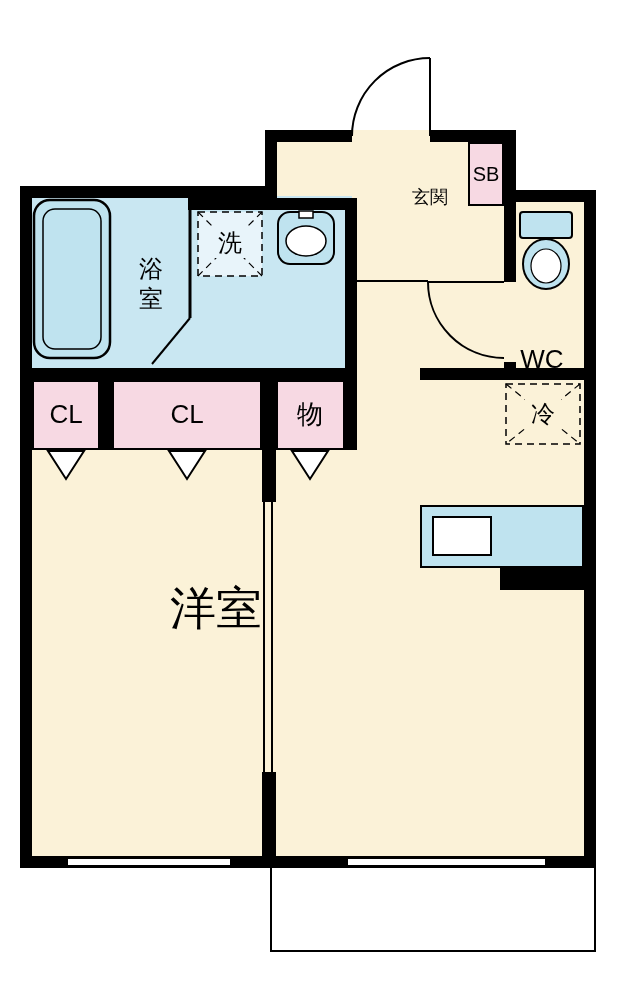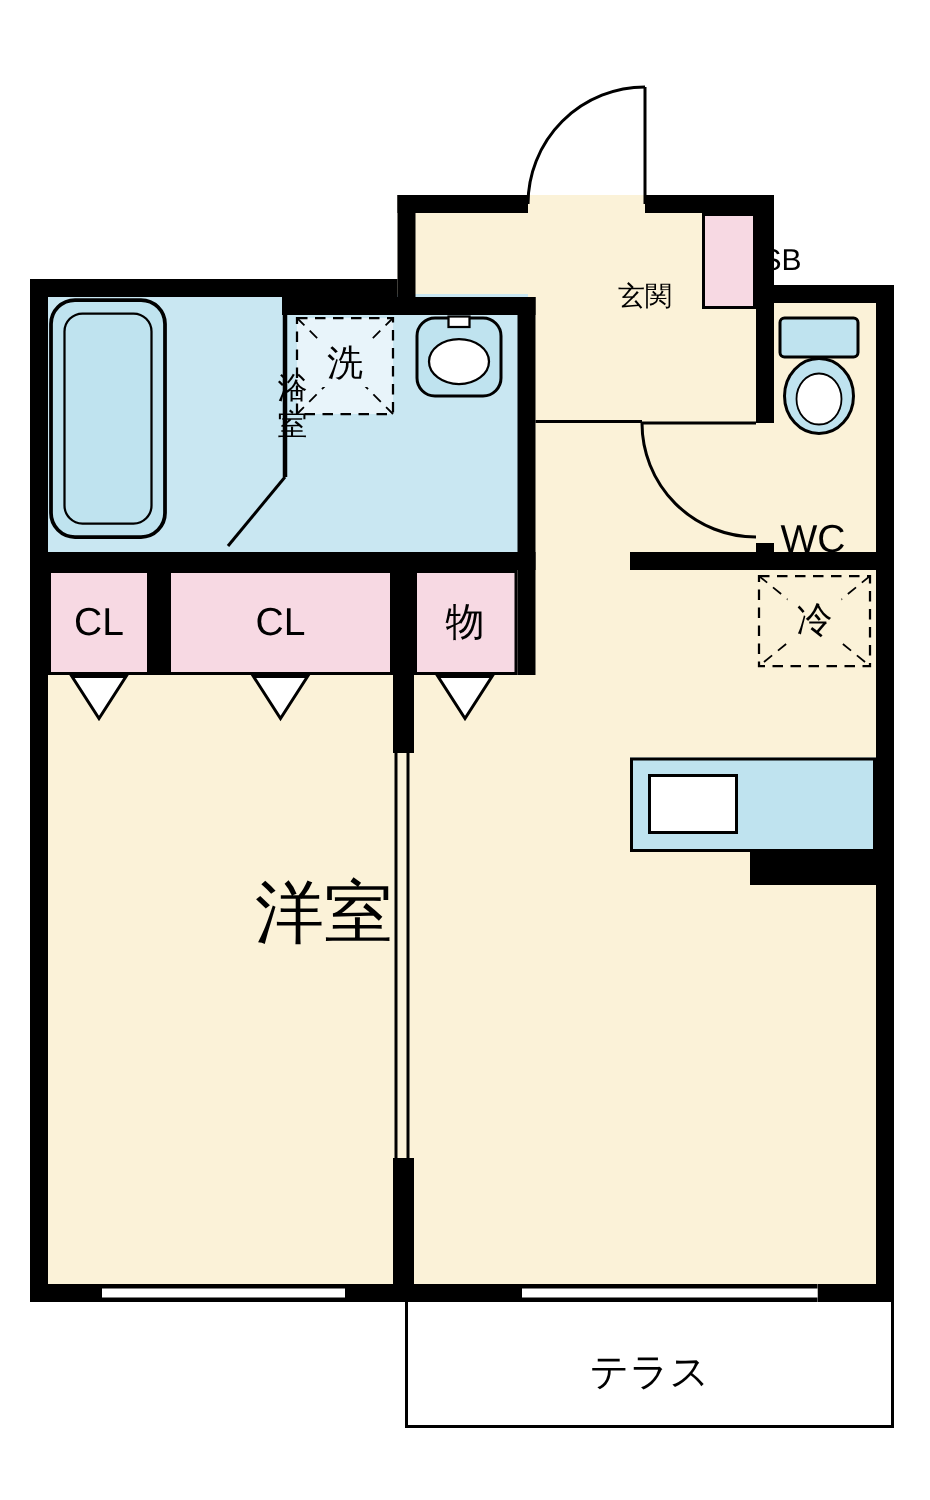--- a/index.html
+++ b/index.html
@@ -99,29 +99,28 @@
     <path d="M48,451 L84,451 L66,479 Z" style="fill:#fff;stroke:var(--wall);stroke-width:2;"></path>
     <path d="M169,451 L205,451 L187,479 Z" style="fill:#fff;stroke:var(--wall);stroke-width:2;"></path>
     <path d="M292,451 L328,451 L310,479 Z" style="fill:#fff;stroke:var(--wall);stroke-width:2;"></path>
 
     <rect x="506" y="384" width="74" height="60" style="fill:none;stroke:var(--wall);stroke-width:1.5;stroke-dasharray:7 5;"></rect>
     <line x1="506" y1="384" x2="580" y2="444" style="stroke:var(--wall);stroke-width:1.2;stroke-dasharray:7 5;"></line>
     <line x1="580" y1="384" x2="506" y2="444" style="stroke:var(--wall);stroke-width:1.2;stroke-dasharray:7 5;"></line>
   </svg>
 
   <div class="label" style="left:360px;top:182px;width:140px;height:32px;font-size:18px;">玄関</div>
-  <div class="label stack" style="left:470px;top:146px;width:32px;height:56px;font-size:20px;padding-left:35px;">SB</div>
+  <div class="label stack" style="left:470px;top:146px;width:32px;height:56px;font-size:20px;">SB</div>
   <div class="label" style="left:510px;top:300px;width:64px;height:32px;font-size:26px;margin-top:43px;">WC</div>
-  <div class="label stack" style="left:134px;top:224px;width:34px;height:96px;font-size:20px;margin-left:44px;">浴室</div>
+  <div class="label stack" style="left:134px;top:236px;width:34px;height:96px;font-size:24px;">浴室</div>
   <div class="label" style="left:213px;top:228px;width:34px;height:30px;font-size:24px;background:var(--pan_blue);">洗</div>
   <div class="label" style="left:38px;top:398px;width:56px;height:32px;font-size:26px;">CL</div>
   <div class="label" style="left:155px;top:398px;width:64px;height:32px;font-size:26px;">CL</div>
   <div class="label" style="left:282px;top:398px;width:56px;height:32px;font-size:26px;">物</div>
   <div class="label" style="left:525px;top:398px;width:36px;height:32px;font-size:24px;background:var(--room_cream);">冷</div>
 
   <div class="abs" style="left:32px;top:578px;width:230px;text-align:right;">
     <div class="big">洋室</div>
   </div>
 
 
-  <div class="label" style="left:350px;top:898px;width:166px;height:32px;font-size:26px;">テラス</div>
 
 </div>
 
 </body></html>

